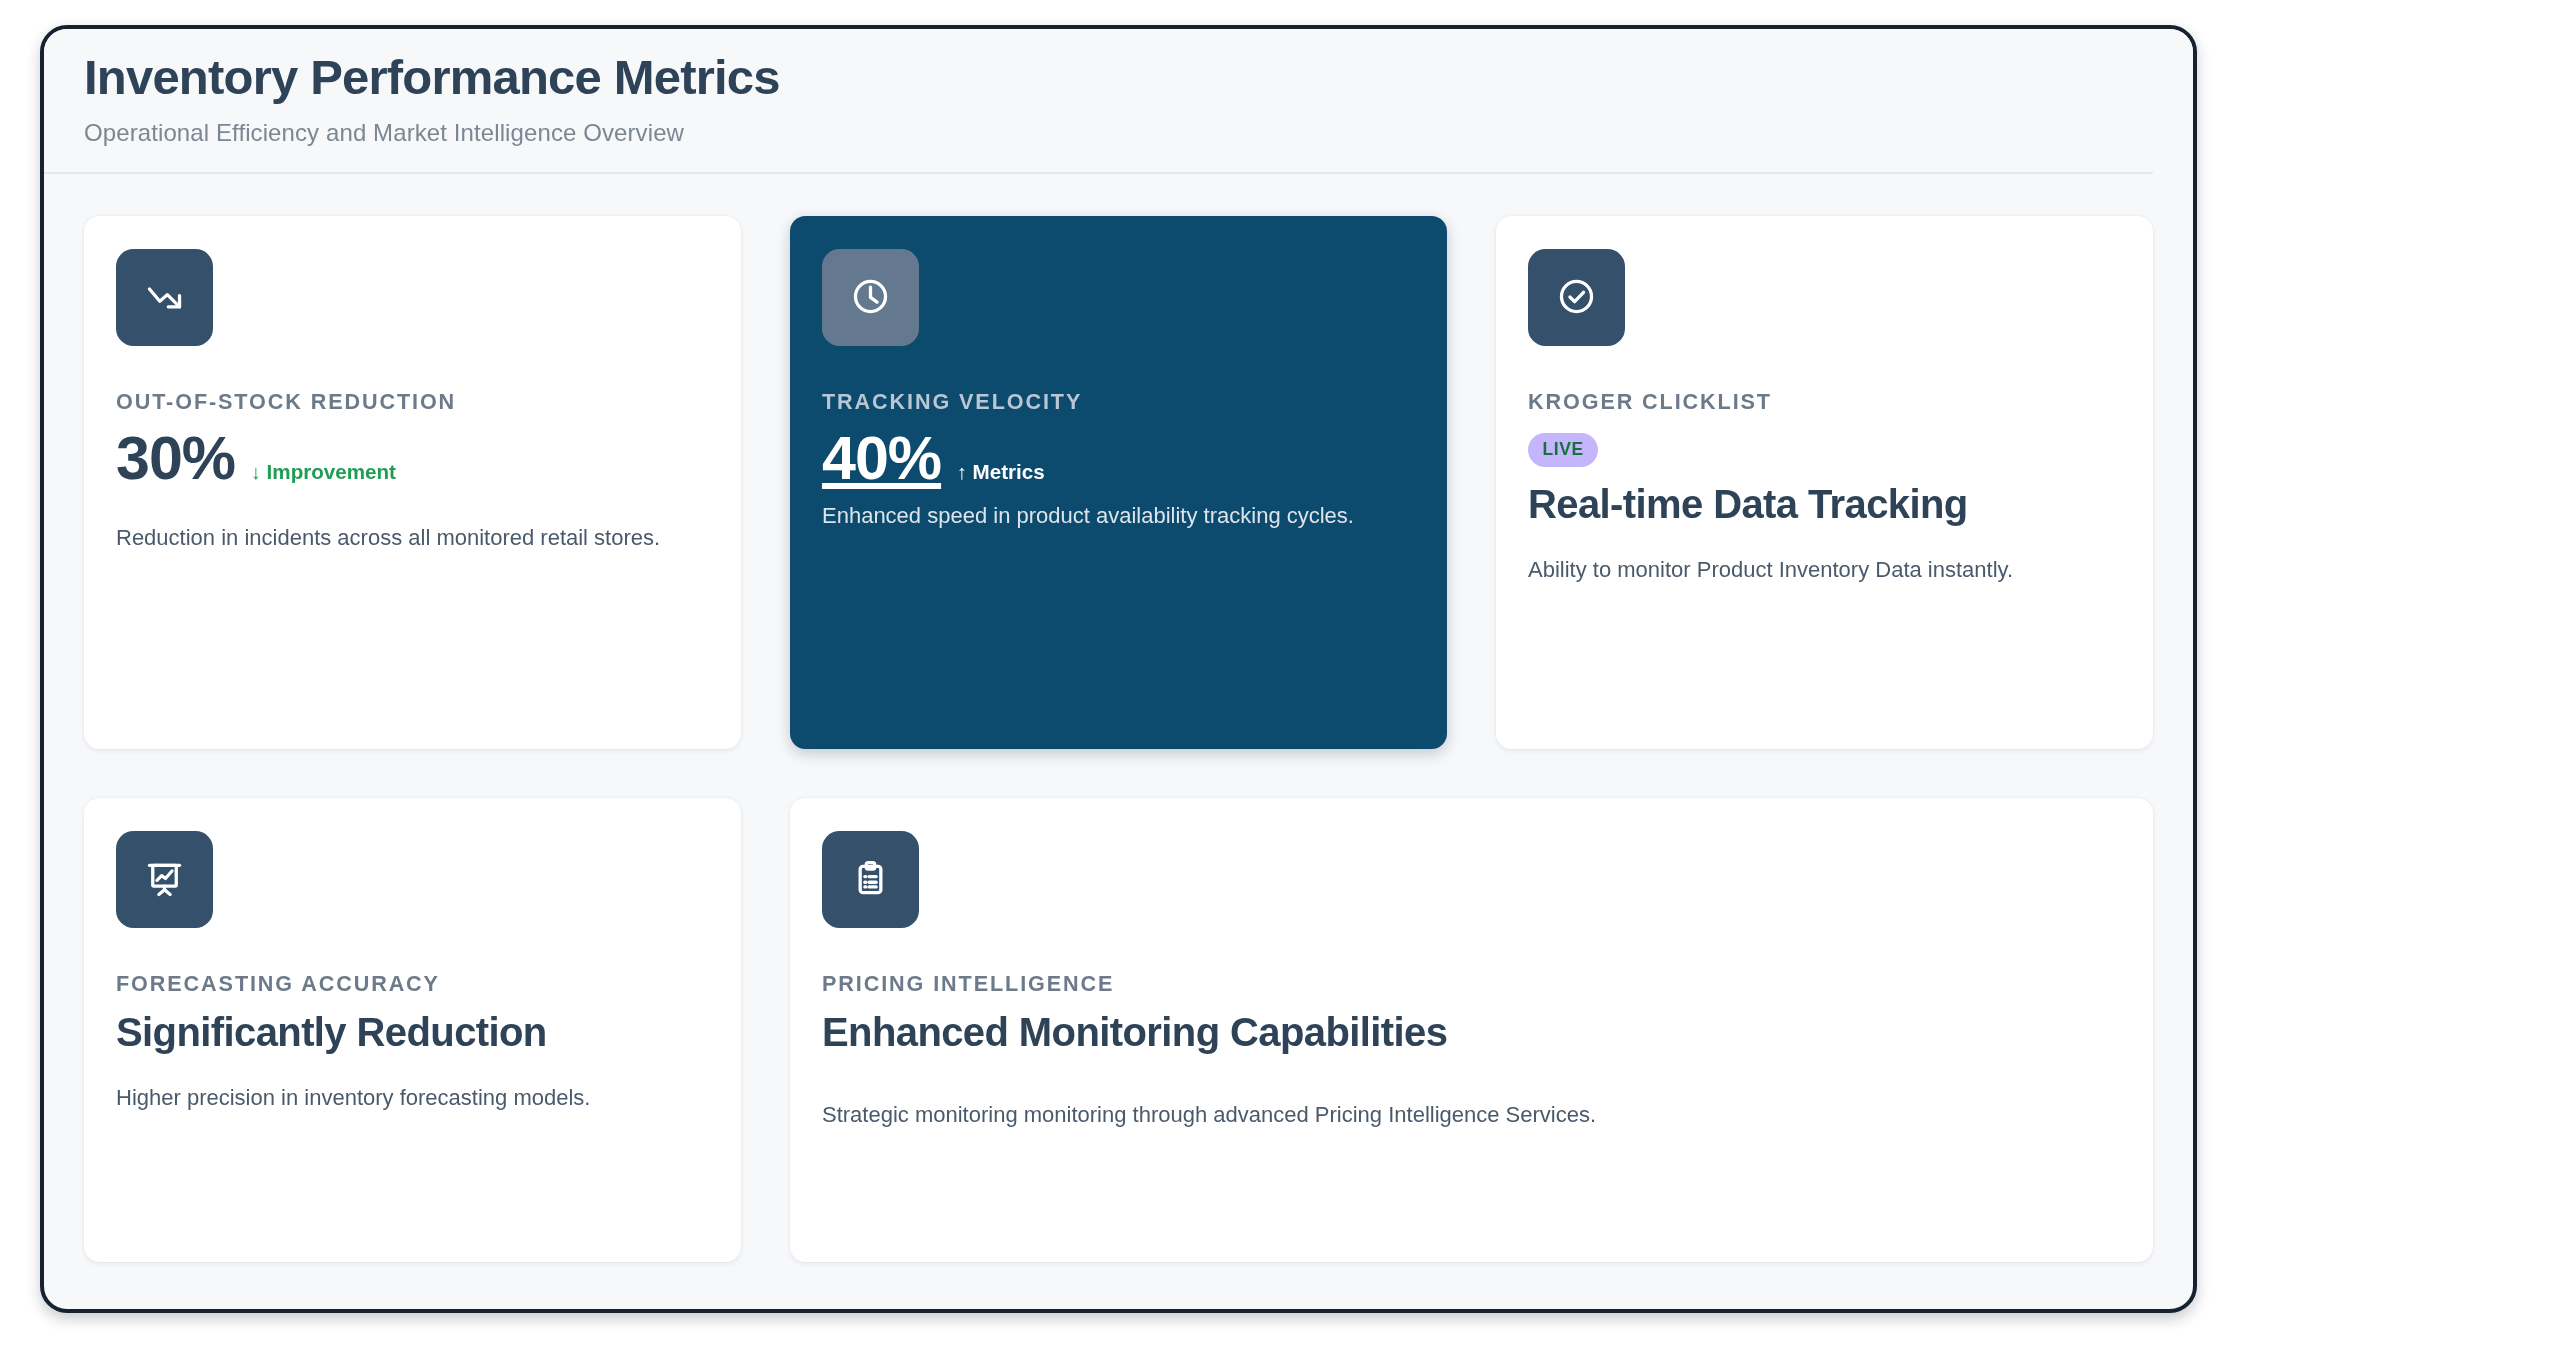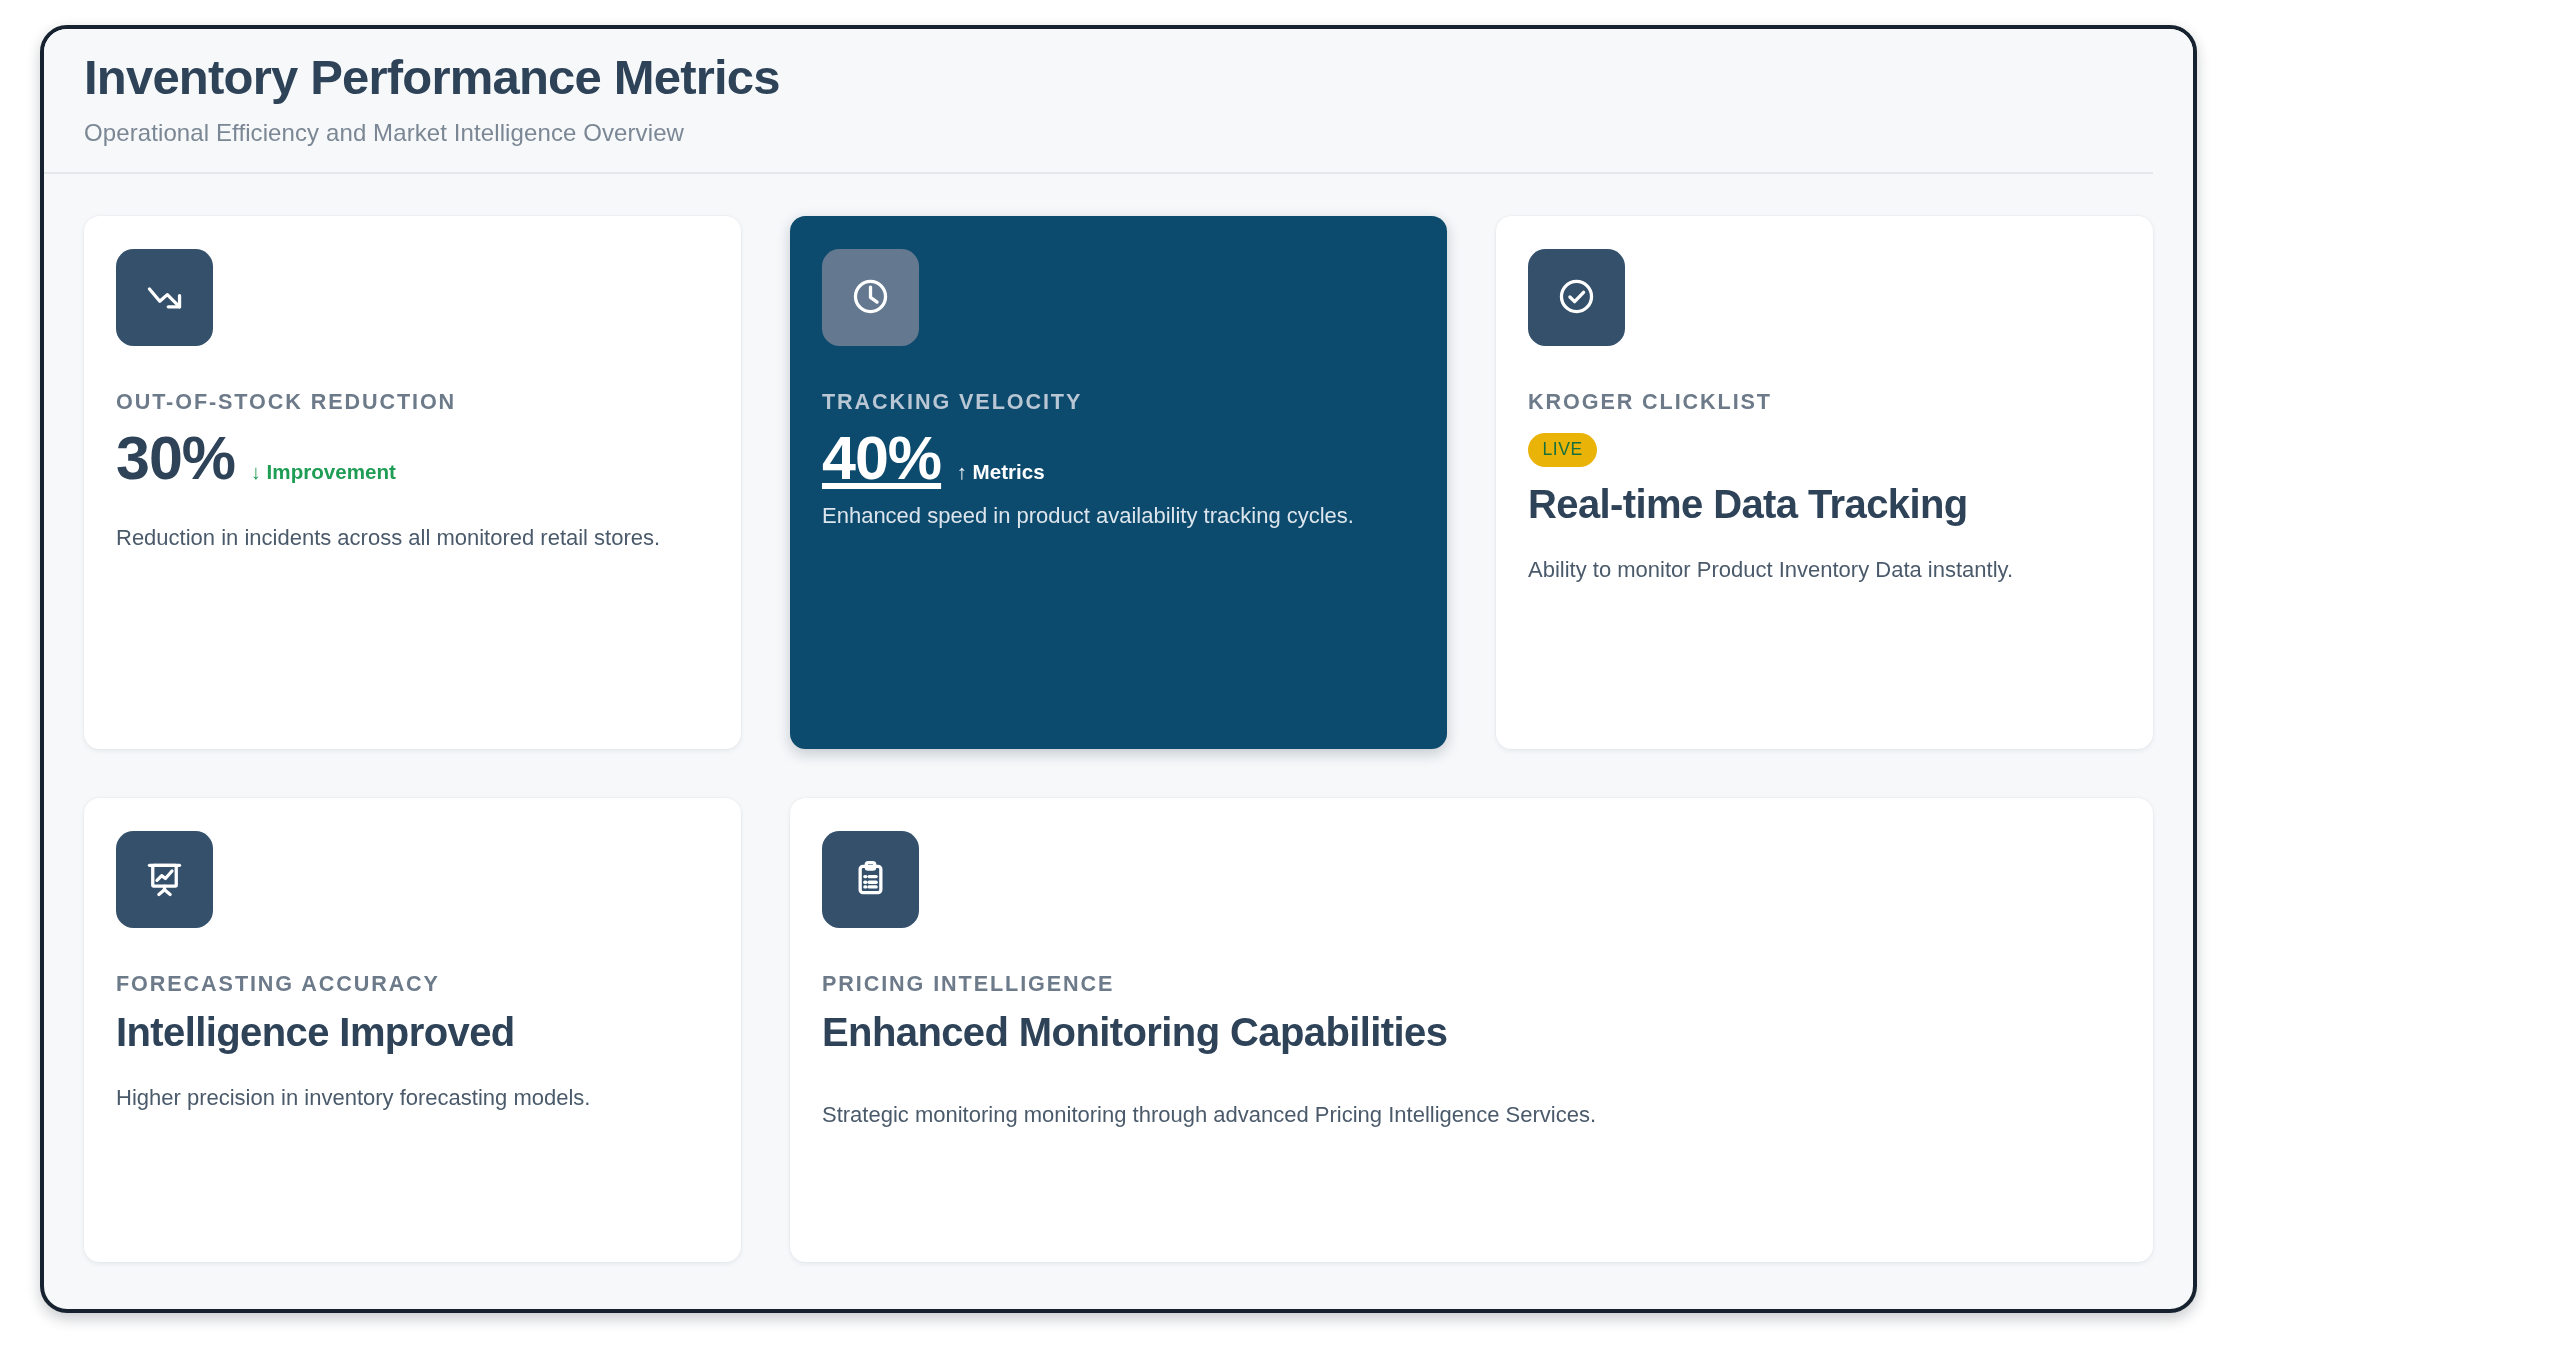--- a/index.html
+++ b/index.html
@@ -136,24 +136,24 @@
     color: #1f9d55;
     white-space: nowrap;
   }
   .featured .trend { color: #ffffff; }
 
   .badge {
     display: inline-block;
     margin-top: 18.5px;
     padding: 5.7px 14.4px 6.7px 14.4px;
     border-radius: 515px;
-    background: #eab308;
+    background: #c4b5fd;
     color: #17713f;
     font-size: 17.5px;
-    font-weight: 400;
+    font-weight: 700;
     letter-spacing: 0.6px;
   }
 
   .headline {
     margin-top: 13.4px;
     font-size: 40px;
     font-weight: 700;
     color: #2e4258;
     letter-spacing: -0.6px;
     line-height: 1.12;
@@ -242,21 +242,21 @@
               <line x1="18" y1="22" x2="82" y2="22"></line>
               <rect x="25" y="22" width="50" height="44" rx="2"></rect>
               <polyline points="34,54 44,44 52,50 66,34"></polyline>
               <line x1="50" y1="66" x2="50" y2="74"></line>
               <line x1="50" y1="74" x2="38" y2="84"></line>
               <line x1="50" y1="74" x2="62" y2="84"></line>
             </svg>
           </span>
         </div>
         <div class="card-label">FORECASTING ACCURACY</div>
-        <div class="headline">Intelligence Improved</div>
+        <div class="headline">Significantly Reduction</div>
         <div class="card-desc push">Higher precision in inventory forecasting models.</div>
       </div>
 
       <div class="card bottom span-2">
         <div class="icon-tile">
           <span>
             <svg viewBox="0 0 100 100" aria-hidden="true">
               <rect x="28" y="24" width="44" height="56" rx="6"></rect>
               <rect x="41" y="16" width="18" height="14" rx="4"></rect>
               <line x1="38" y1="46" x2="40" y2="46"></line>

